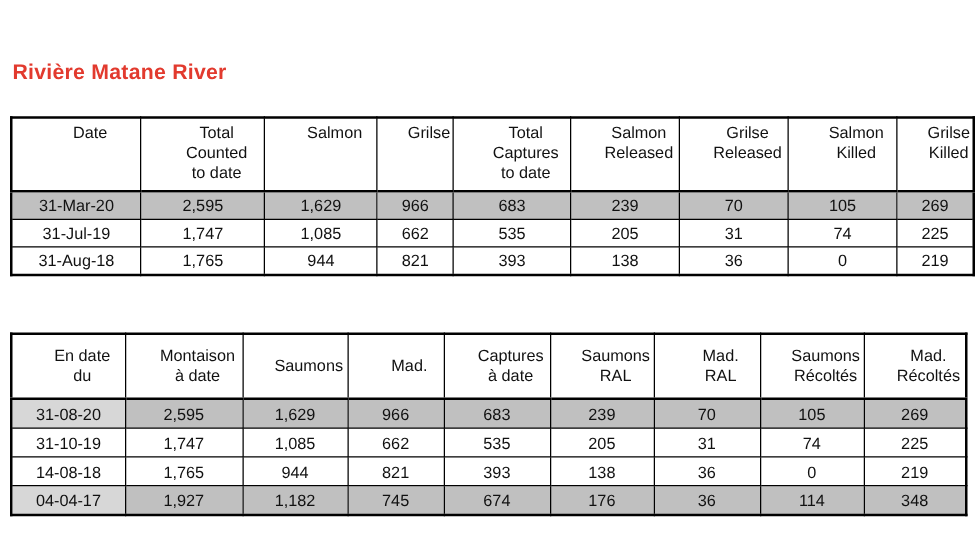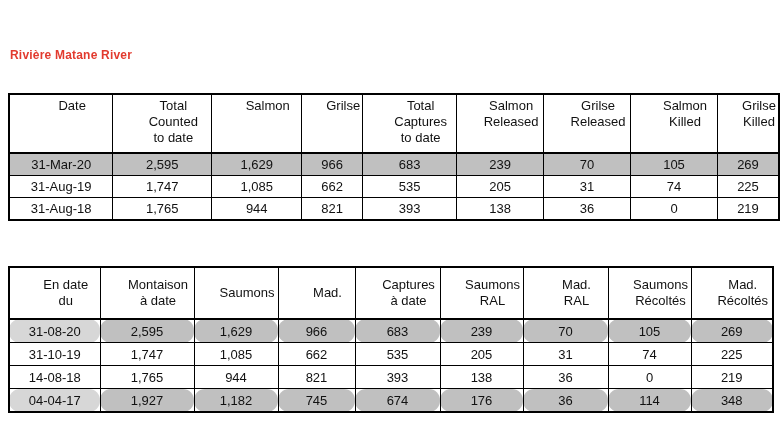--- a/index.html
+++ b/index.html
@@ -8,21 +8,21 @@
     background: #ffffff;
     font-family: "Liberation Sans", sans-serif;
     color: var(--text, #111111);
     position: relative;
     overflow: hidden;
   }
   .page-title {
     position: absolute;
     left: 10px; top: 48px;
     margin: 0;
-    font-size: 12px;
+    font-size: 17px;
     font-weight: bold;
     letter-spacing: 0.2px;
     color: var(--title-color, #e23a2e);
   }
   table.fish-table {
     position: absolute;
     left: 8px;
     border-collapse: collapse;
     table-layout: fixed;
     border: 2px solid var(--border, #000);
@@ -40,21 +40,21 @@
   }
   .fish-table thead th {
     white-space: pre-line;
     line-height: 16px;
     border-bottom: 2px solid var(--border, #000);
     padding-left: 24px;
   }
   #table-en thead th { height: 54px; vertical-align: top; padding-top: 3px; }
   #table-fr thead th { height: 50px; vertical-align: middle; }
   #table-en tbody td { height: 21px; vertical-align: middle; }
-  #table-fr tbody td { height: 22px; vertical-align: middle; border-radius: 11px; }
+  #table-fr tbody td { height: 22px; vertical-align: middle; }
   tr.shaded td { background: var(--shaded, #c0c0c0); }
   #table-fr tr.shaded td:first-child { background: var(--shaded-light, #d7d7d7); }
 </style>
 </head>
 <body style="--title-color: #e23a2e; --border: #000000; --text: #111111; --shaded: #c0c0c0; --shaded-light: #d7d7d7;">
 
 <h1 class="page-title">Rivière Matane River</h1>
 
 <table class="fish-table" id="table-en">
   <colgroup>
@@ -95,21 +95,21 @@
         <td>2,595</td>
         <td>1,629</td>
         <td>966</td>
         <td>683</td>
         <td>239</td>
         <td>70</td>
         <td>105</td>
         <td>269</td>
       </tr>
       <tr>
-        <td>31-Aug-19</td>
+        <td>31-Jul-19</td>
         <td>1,747</td>
         <td>1,085</td>
         <td>662</td>
         <td>535</td>
         <td>205</td>
         <td>31</td>
         <td>74</td>
         <td>225</td>
       </tr>
       <tr>

